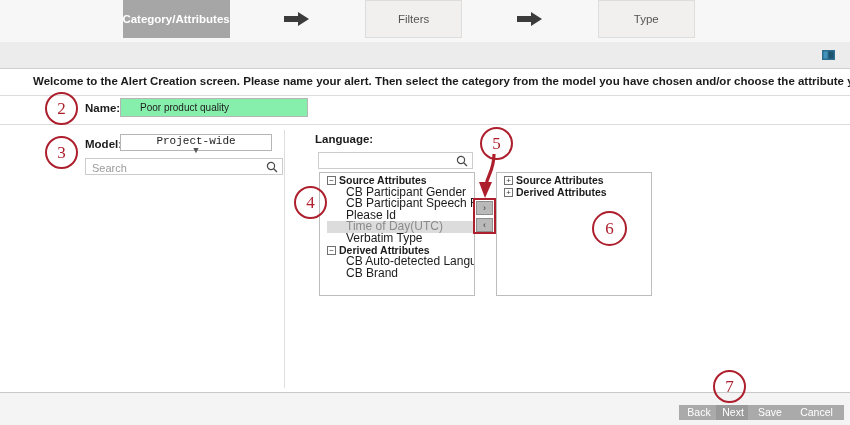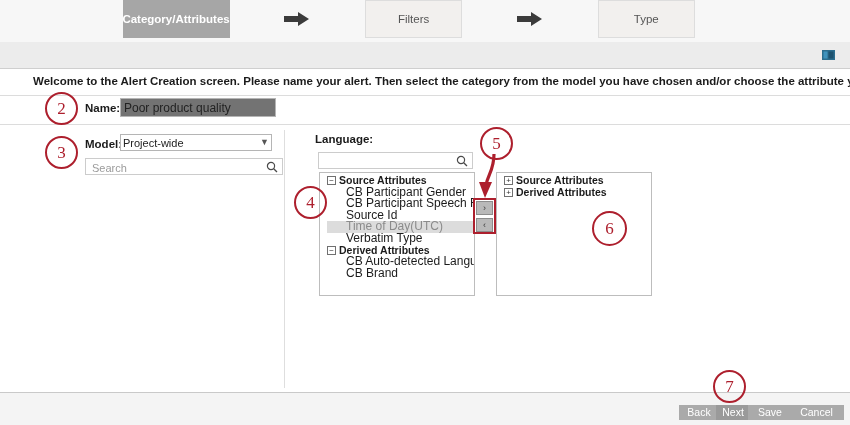--- a/index.html
+++ b/index.html
@@ -103,51 +103,52 @@
     left: 85px; top: 6px;
     font-size: 11.5px;
     font-weight: bold;
     color: #1b1b1b;
   }
   #name-input {
     position: absolute;
     left: 120px; top: 2px;
     width: 148px; height: 15px;
     border: 1px solid #b5b5b5;
-    background: #737373;
-    font-family: "Liberation Sans", sans-serif;
-    font-size: 12px;
+    background: #86efac;
+    font-family: "Liberation Sans", sans-serif;
+    font-size: 10px;
     color: #222;
-    padding: 1px 3px;
+    padding: 1px 19px;
     box-sizing: content-box;
     outline: none;
   }
 
   
   #model-label {
     position: absolute;
     left: 85px; top: 138px;
     font-size: 11.5px;
     font-weight: bold;
     color: #1b1b1b;
   }
   #model-select {
     position: absolute;
     left: 120px; top: 134px;
     width: 152px; height: 17px;
     border: 1px solid #b5b5b5;
     background: #ffffff;
-    font-family: Liberation Sans, sans-serif;
+    font-family: Liberation Mono, monospace;
     font-size: 11px;
     color: #222;
     padding: 0 2px;
     box-sizing: border-box;
     display: flex;
     align-items: center;
     justify-content: space-between;
+    flex-direction: column;
   }
   .caret {
     color: #555;
     font-size: 9px;
     line-height: 1;
   }
   #model-search-wrap {
     position: absolute;
     left: 85px; top: 158px;
     width: 198px; height: 17px;
@@ -431,21 +432,21 @@
 </div>
 
 <div id="available-list" class="list-box">
   <div class="tree-group">
     <div class="tree-node">
       <span class="tree-toggle">−</span>
       <span>Source Attributes</span>
     </div>
     <div class="tree-leaf">CB Participant Gender</div>
     <div class="tree-leaf">CB Participant Speech Rate</div>
-    <div class="tree-leaf">Source Id</div>
+    <div class="tree-leaf">Please Id</div>
     <div class="tree-leaf selected">Time of Day(UTC)</div>
     <div class="tree-leaf">Verbatim Type</div>
 
     <div class="tree-node">
       <span class="tree-toggle">−</span>
       <span>Derived Attributes</span>
     </div>
     <div class="tree-leaf">CB Auto-detected Language</div>
     <div class="tree-leaf">CB Brand</div>
   </div>

